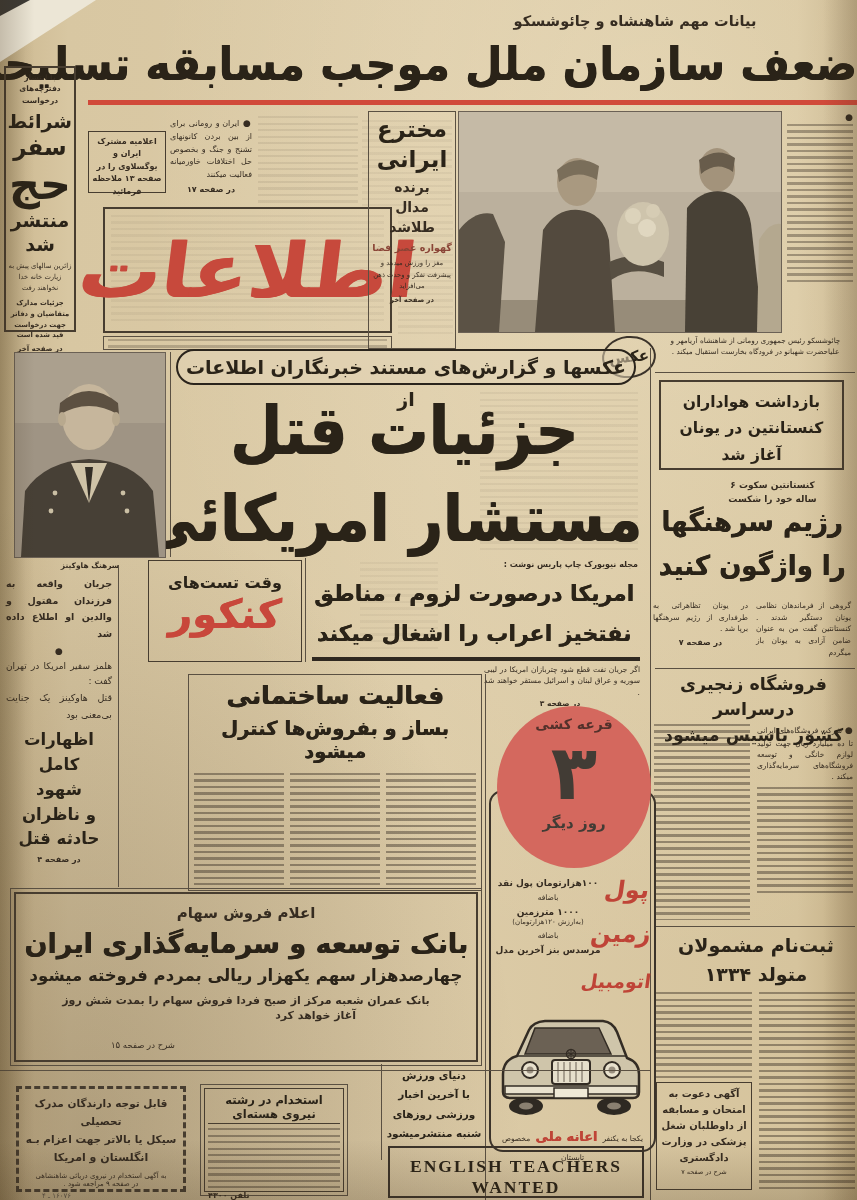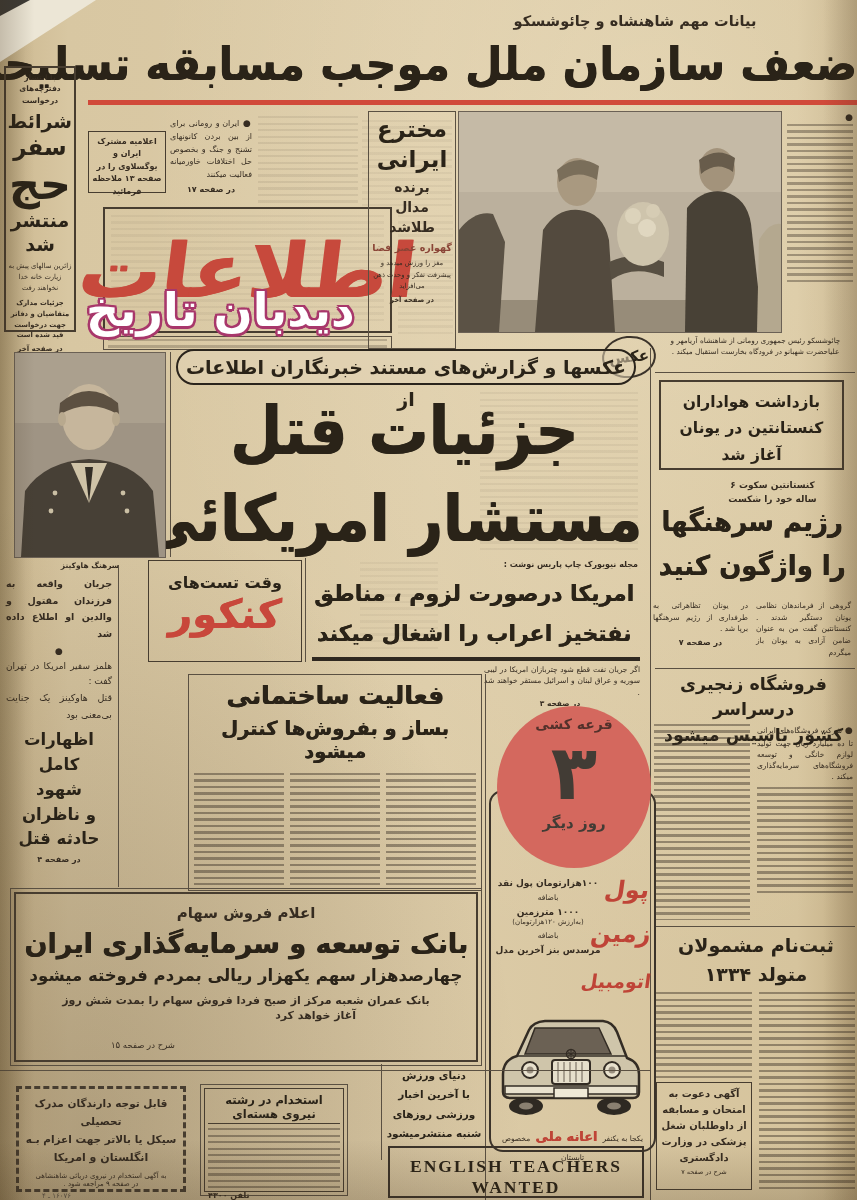--- a/index.html
+++ b/index.html
@@ -342,16 +342,15 @@
     <div class="bold ink" style="font-size:10.5px;line-height:1.85;">با آخرین اخبار</div>
     <div class="bold ink" style="font-size:10.5px;line-height:1.85;">ورزشی روزهای</div>
     <div class="bold ink" style="font-size:10.5px;line-height:1.85;">شنبه منتشرمیشود</div>
   </div>
 
   <div class="b" style="left:388px;top:1146px;width:256px;height:52px;border:2px solid #3b332a;padding-top:8px;direction:ltr;">
     <div class="c serif bold ink" style="font-size:17.5px;letter-spacing:2px;">ENGLISH TEACHERS WANTED</div>
 
   </div>
 
-  <div class="b wm" style="left:86px;top:283px;font-size:46px;">دیدبان تاریخ</div>
   <div class="overlay"></div>
 
 </div>
 
 </body></html>

